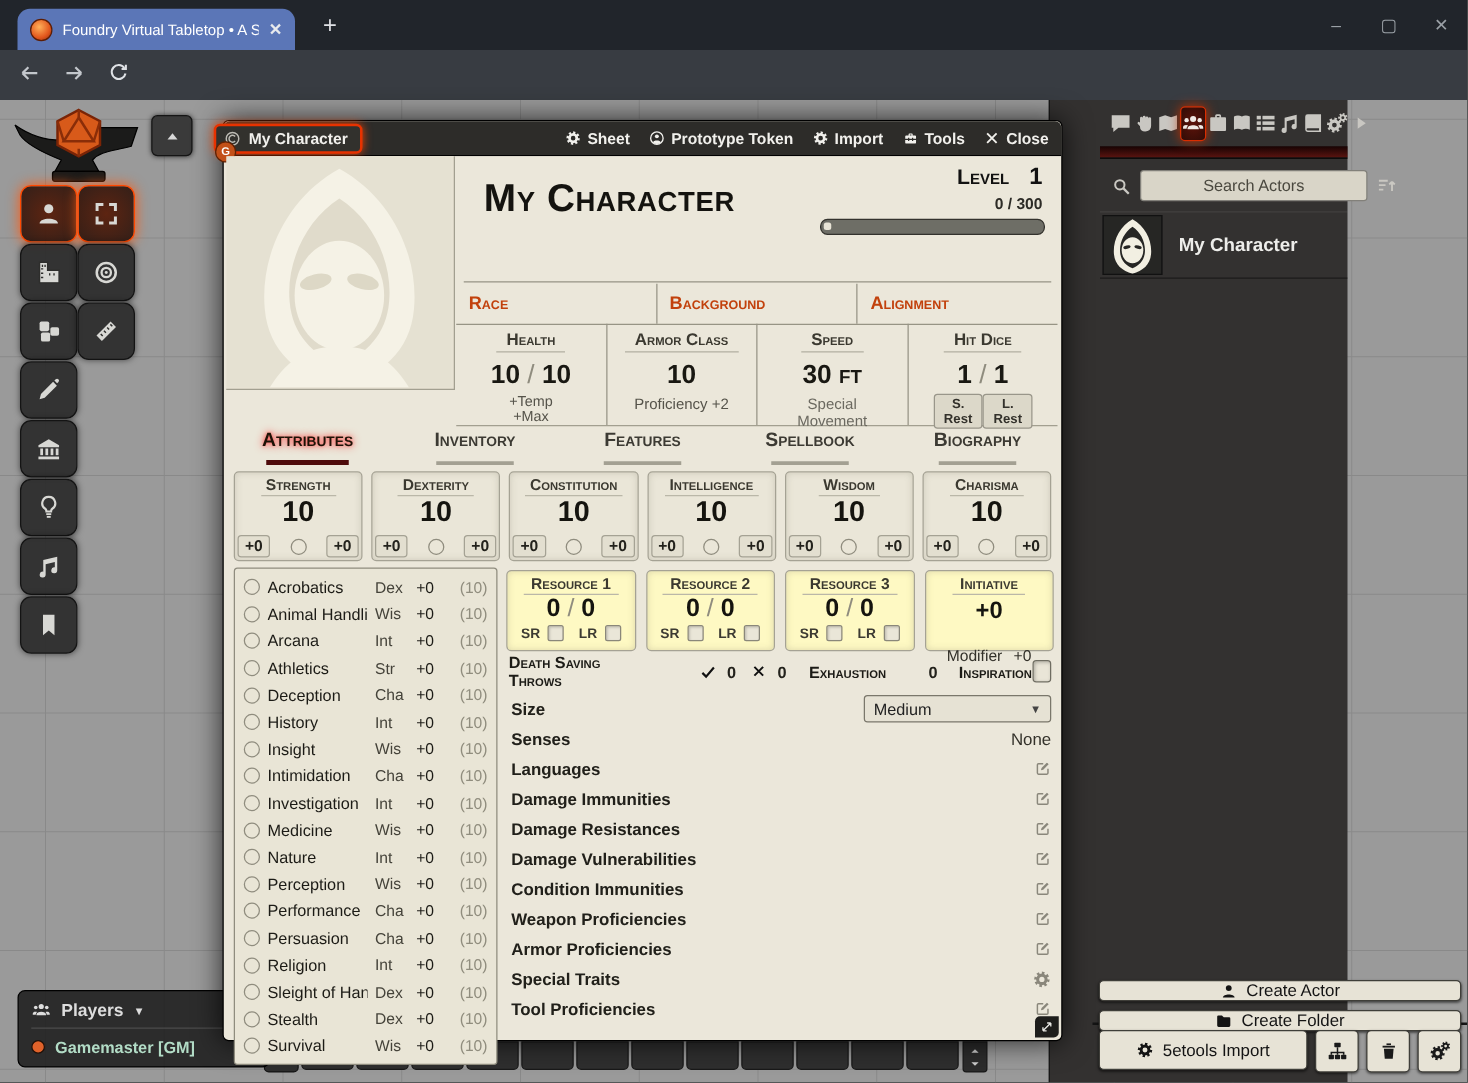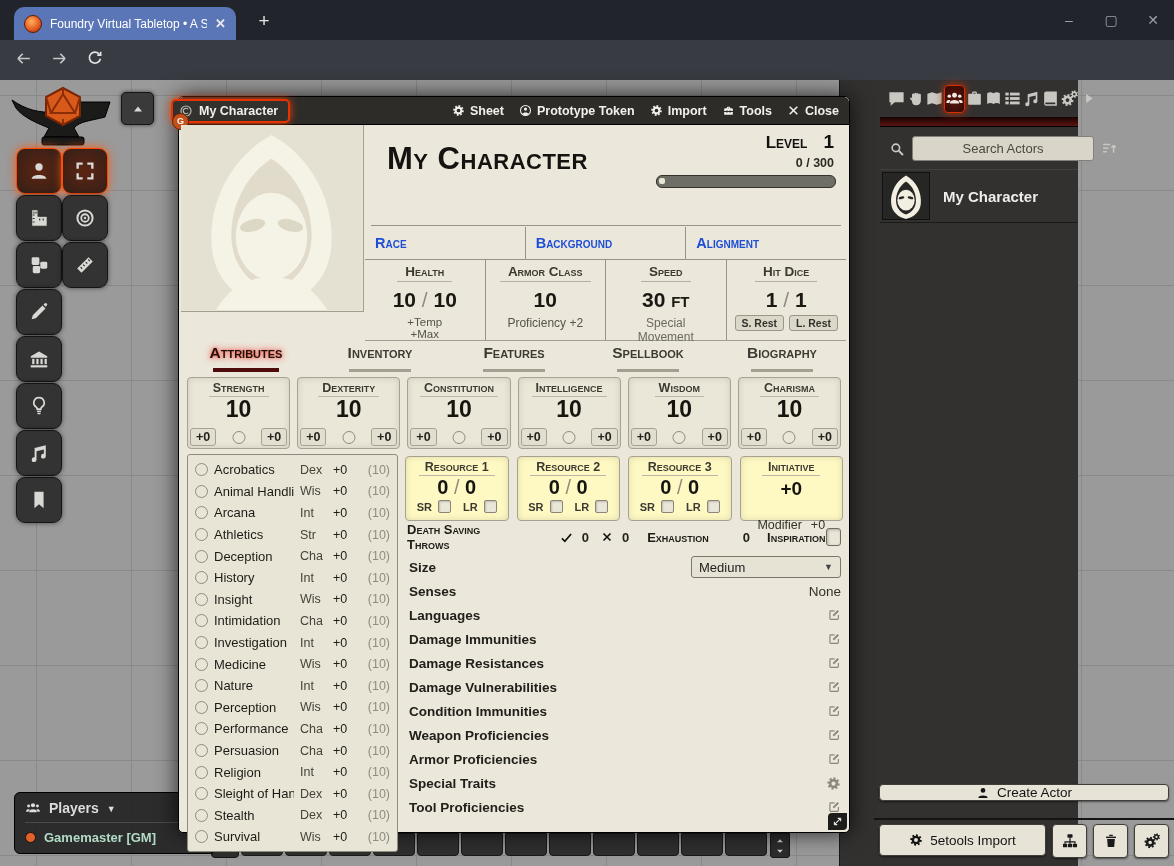--- a/index.html
+++ b/index.html
@@ -108,32 +108,32 @@
   .lvl .lab{font-variant:small-caps;font-weight:bold;font-size:17px;}
   .lvl .val{font-weight:bold;font-size:19px;}
   .xp-text{position:absolute;right:12px;top:31px;font-size:12.5px;font-weight:bold;color:#2c2b26;}
   .xp-bar{position:absolute;right:10px;top:50px;width:178px;height:11px;background:#6e6e66;border:1px solid #33322d;
     border-radius:6px;}
   .xp-fill{position:absolute;left:2px;top:2px;width:6px;height:6px;background:#e9e5d7;border-radius:2px;}
   .name-hr{position:absolute;left:8px;right:8px;top:100px;border-top:1px solid #979485;}
   .fields-row{position:absolute;left:186px;top:102px;right:3px;height:32px;display:flex;
     border-bottom:1px solid #979485;}
   .fieldcell{flex:1;display:flex;align-items:center;padding-left:10px;font-variant:small-caps;font-weight:bold;
-    font-size:14.5px;color:#1d4ed8;}
+    font-size:14.5px;color:#c2410c;}
   .fieldcell + .fieldcell{border-left:1px solid #979485;}
   .stats-row{position:absolute;left:186px;top:134px;right:3px;height:81px;display:flex;border-bottom:1px solid #a29f90;}
   .statcell{flex:1;position:relative;text-align:center;}
   .statcell + .statcell{border-left:1px solid #979485;}
   .stat-label{display:inline-block;margin-top:5px;font-variant:small-caps;font-weight:bold;font-size:13.5px;color:#3b3930;
     border-bottom:1px solid #b3b0a1;padding:0 8px 2px;}
   .stat-val{margin-top:6px;font-size:21px;font-weight:bold;color:#191812;}
   .stat-val .slash{color:#8f8c7e;font-weight:normal;}
   .stat-foot{margin-top:4px;font-size:11.5px;color:#55534a;display:flex;justify-content:space-around;padding:0 14px;flex-direction:column;}
   .stat-foot.single{display:block;font-size:12px;}
-  .rest-row{margin-top:3px;display:flex;justify-content:space-between;padding:0 8px;}
+  .rest-row{margin-top:3px;display:flex;justify-content:space-between;padding:0 20px;}
   .rest-btn{font-size:10.5px;font-weight:bold;color:#33312b;background:#dcd8c9;border:1px solid #99968a;border-radius:3px;
     padding:1px 6px;}
   .sheet-tabs{position:absolute;left:0;top:219px;right:0;height:30px;display:flex;}
   .stab{flex:1;text-align:center;position:relative;font-variant:small-caps;font-weight:bold;font-size:15.5px;color:#3c3a33;}
   .stab .ul{position:absolute;left:50%;transform:translateX(-50%);bottom:2px;width:62px;height:3px;background:#a3a092;}
   .stab.active{color:#1d1206;text-shadow:0 0 7px rgba(255,45,45,.95),0 0 3px rgba(255,80,80,.7);}
   .stab.active .ul{background:#4e0b0b;height:4px;width:66px;}
   .abilities{position:absolute;left:8px;top:252px;right:8px;height:72px;display:flex;gap:7px;}
   .abox{flex:1;position:relative;border:1px solid #a5a294;border-radius:4px;background:#eae6d8;text-align:center;
     box-shadow:inset 0 0 6px rgba(120,115,95,.25);}
@@ -566,20 +566,28 @@
   <div class="create-row">
     <div class="btn-light">
       <span>
           <svg width="14" height="14" viewBox="0 0 24 24" fill="currentColor">
             <circle cx="12" cy="7.6" r="4"></circle>
             <path d="M4 20.5c0-5.5 16-5.5 16 0z"></path>
           </svg>
         </span>
       <span>Create Actor</span>
     </div>
+    <div class="btn-light">
+      <span>
+          <svg width="14" height="14" viewBox="0 0 24 24" fill="currentColor">
+            <path d="M3 5.6A1.6 1.6 0 014.6 4h4.9L12 6.6h7.4A1.6 1.6 0 0121 8.2V18a2 2 0 01-2 2H5a2 2 0 01-2-2z"></path>
+          </svg>
+        </span>
+      <span>Create Folder</span>
+    </div>
   </div>
   <div class="footer-row">
     <div class="btn-light">
       <span>
           <svg width="14" height="14" viewBox="0 0 24 24" fill="currentColor">
             <path fill-rule="evenodd" d="M12.0 2.0L15.8 2.8L14.8 5.2L17.2 6.8L19.1 4.9L21.2 8.2L18.8 9.2L19.4 12.0L22.0 12.0L21.2 15.8L18.8 14.8L17.2 17.2L19.1 19.1L15.8 21.2L14.8 18.8L12.0 19.4L12.0 22.0L8.2 21.2L9.2 18.8L6.8 17.2L4.9 19.1L2.8 15.8L5.2 14.8L4.6 12.0L2.0 12.0L2.8 8.2L5.2 9.2L6.8 6.8L4.9 4.9L8.2 2.8L9.2 5.2L12.0 4.6Z M12 8.6a3.4 3.4 0 100 6.8 3.4 3.4 0 000-6.8z"></path>
           </svg>
         </span>
       <span>5etools Import</span>
     </div>

